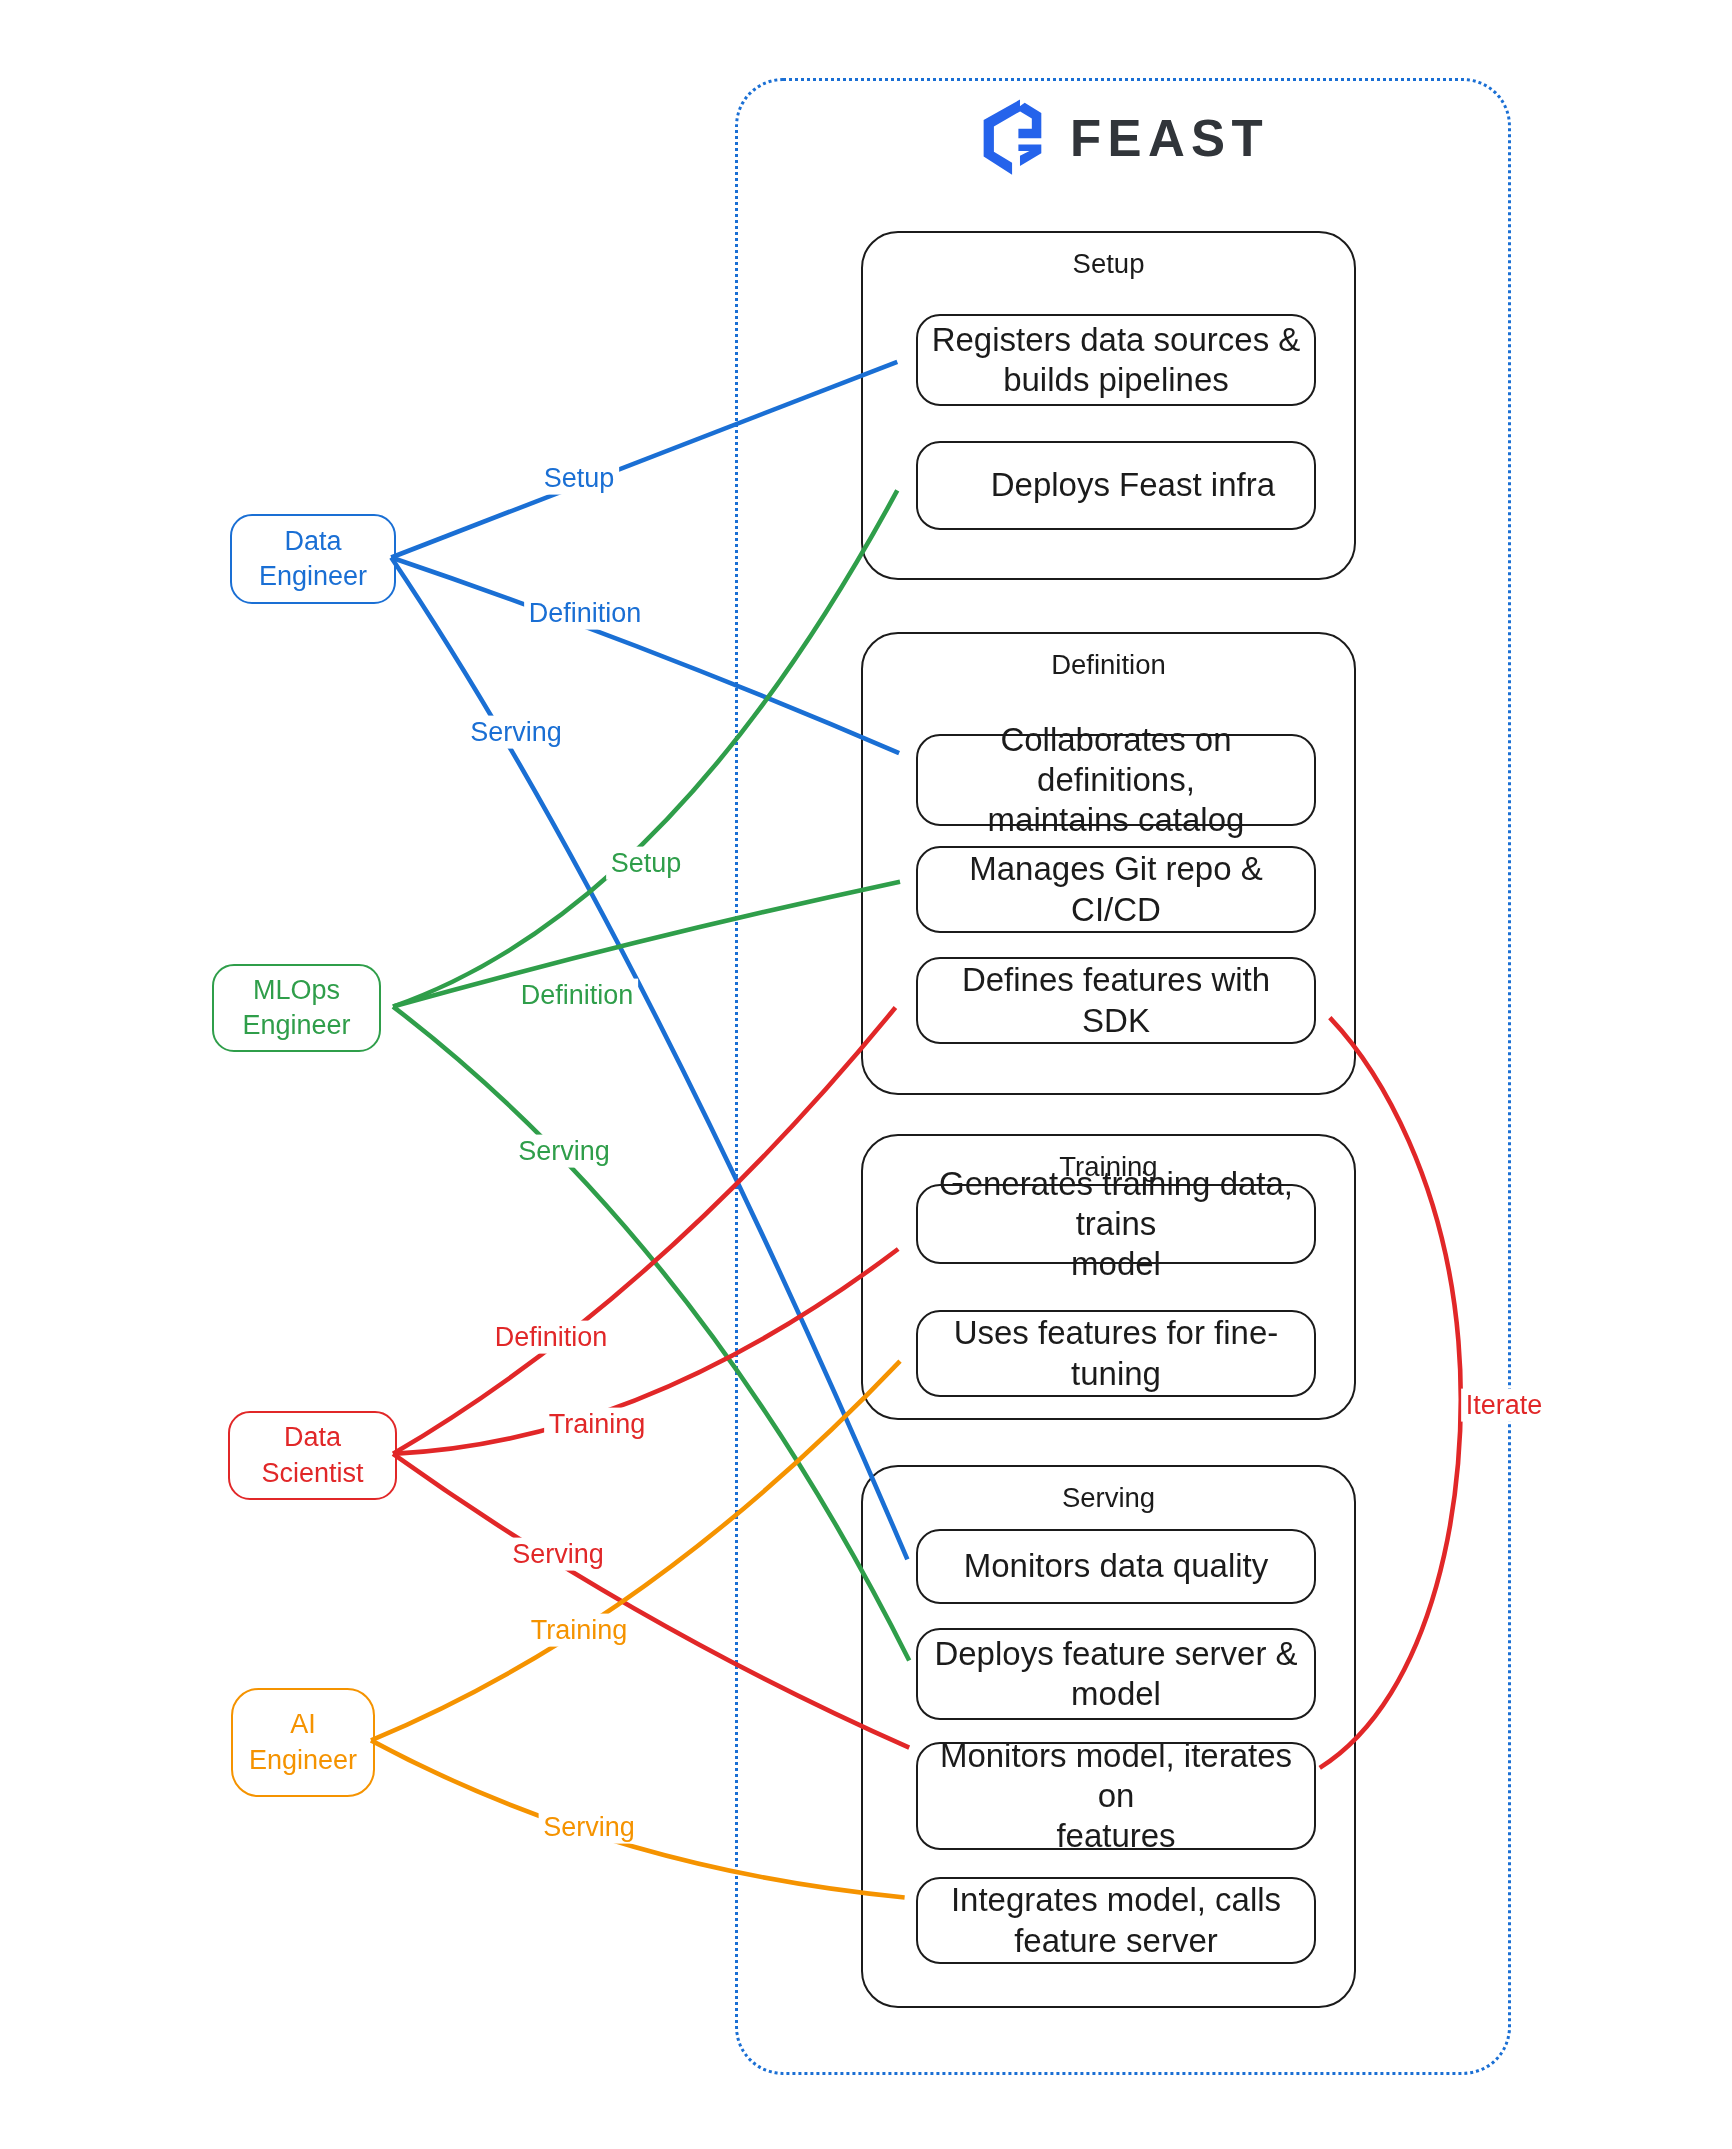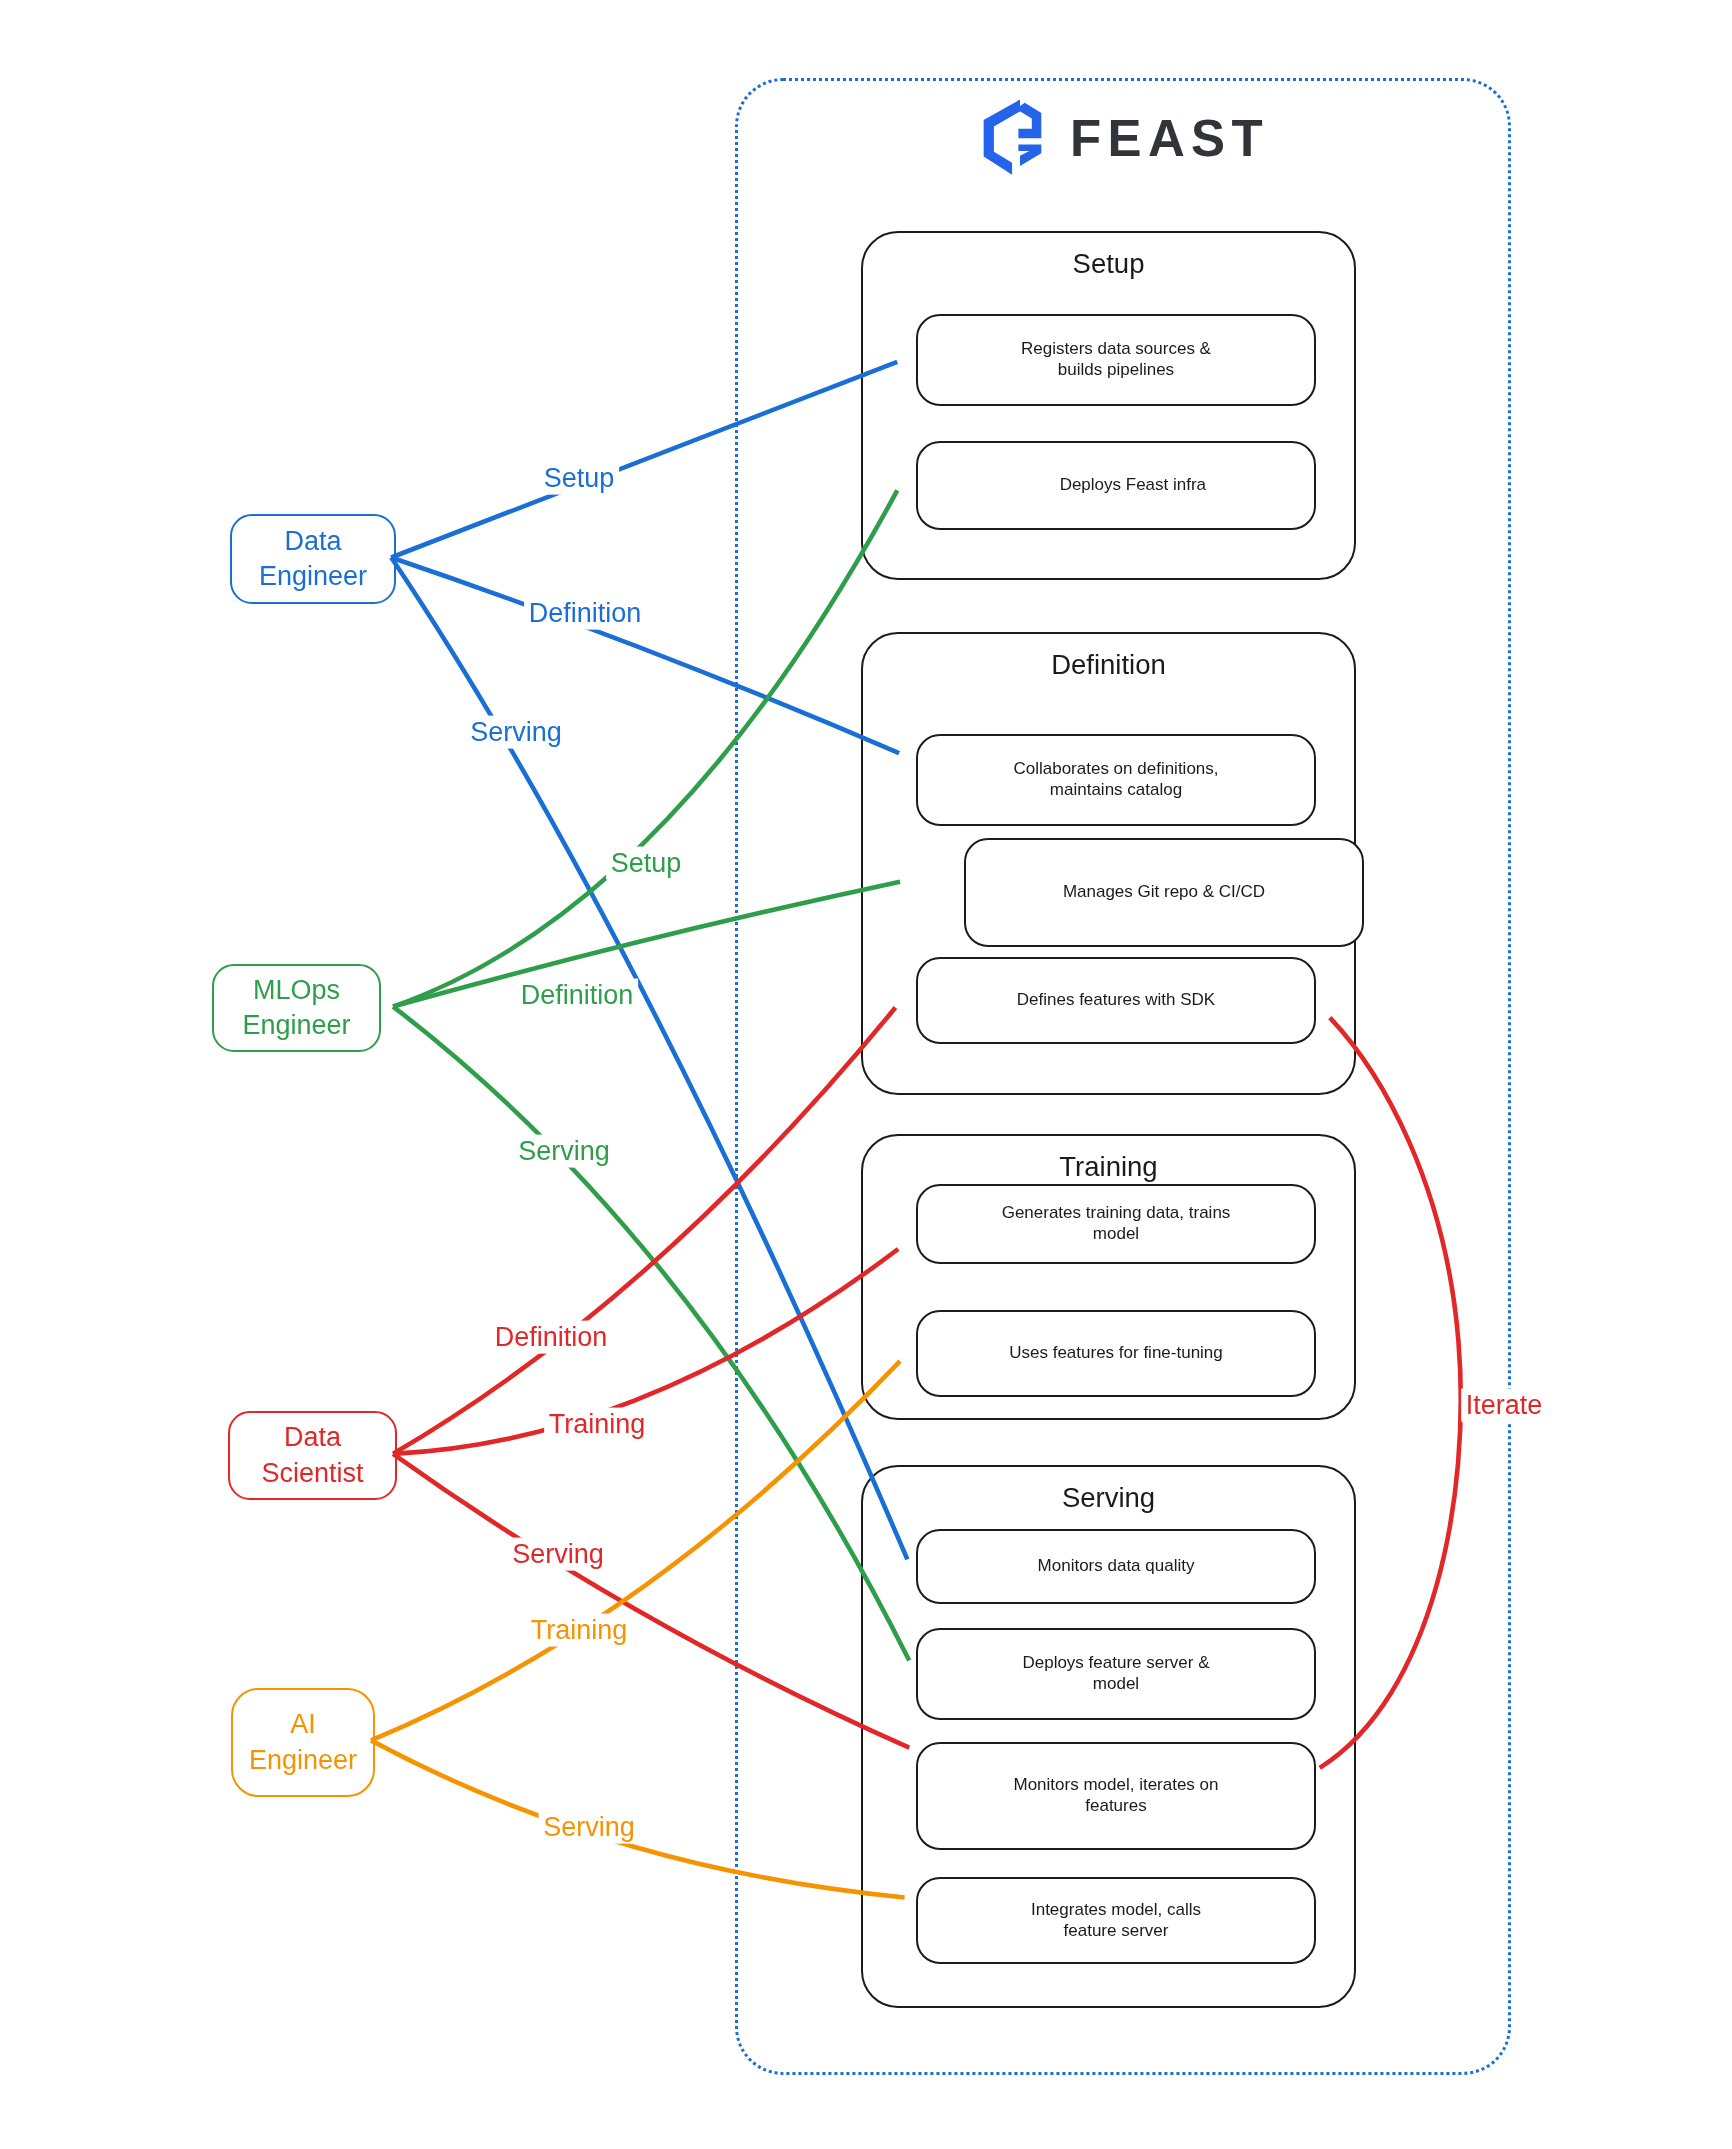--- a/index.html
+++ b/index.html
@@ -13,21 +13,21 @@
   
   .logo-row{position:absolute;left:735px;top:88px;width:770px;height:101px;
     display:flex;align-items:center;justify-content:center;gap:20px;}
   .logo-text{font-size:51px;font-weight:bold;letter-spacing:6.4px;color:#31353a;}
 
   
   .section{position:absolute;border:2.8px solid #1b1b1b;border-radius:37px;background:#ffffff;z-index:2;}
   .section-title{position:absolute;top:14.7px;left:0;width:100%;text-align:center;font-size:27.5px;color:#1b1b1b;}
   .activity{position:absolute;left:53px;width:400px;border:2.8px solid #1b1b1b;border-radius:24px;background:#ffffff;
     display:flex;align-items:center;justify-content:center;text-align:center;
-    font-size:17px;line-height:1.22;white-space:pre-line;padding:0 7.3px;box-sizing:border-box;}
+    font-size:33px;line-height:1.22;white-space:pre-line;padding:0 7.3px;box-sizing:border-box;}
 
   #sec-setup{left:861px;top:231px;width:491px;height:345px;}
   #sec-definition{left:861px;top:632px;width:491px;height:459px;}
   #sec-training{left:861px;top:1134px;width:491px;height:282px;}
   #sec-serving{left:861px;top:1465px;width:491px;height:539px;}
 
   
   .persona{position:absolute;border:2.8px solid;border-radius:22px;background:#ffffff;z-index:2;
     display:flex;align-items:center;justify-content:center;text-align:center;
     font-size:27px;line-height:1.3;white-space:pre-line;}
@@ -75,21 +75,21 @@
     <div class="section-title">Setup</div>
     <div class="activity" style="top:81px;height:92px;">Registers data sources &amp;
 builds pipelines</div>
     <div class="activity" style="top:208px;height:89px;padding-left:41px;">Deploys Feast infra</div>
   </div>
 
   <div class="section" id="sec-definition">
     <div class="section-title">Definition</div>
     <div class="activity" style="top:100px;height:92px;">Collaborates on definitions,
 maintains catalog</div>
-    <div class="activity" style="top:204px;height:109px;margin-left:48px;">Manages Git repo &amp; CI/CD</div>
+    <div class="activity" style="top:212px;height:87px;">Manages Git repo &amp; CI/CD</div>
     <div class="activity" style="top:323px;height:87px;">Defines features with SDK</div>
   </div>
 
   <div class="section" id="sec-training">
     <div class="section-title">Training</div>
     <div class="activity" style="top:48px;height:80px;">Generates training data, trains
 model</div>
     <div class="activity" style="top:174px;height:87px;">Uses features for fine-tuning</div>
   </div>
 

